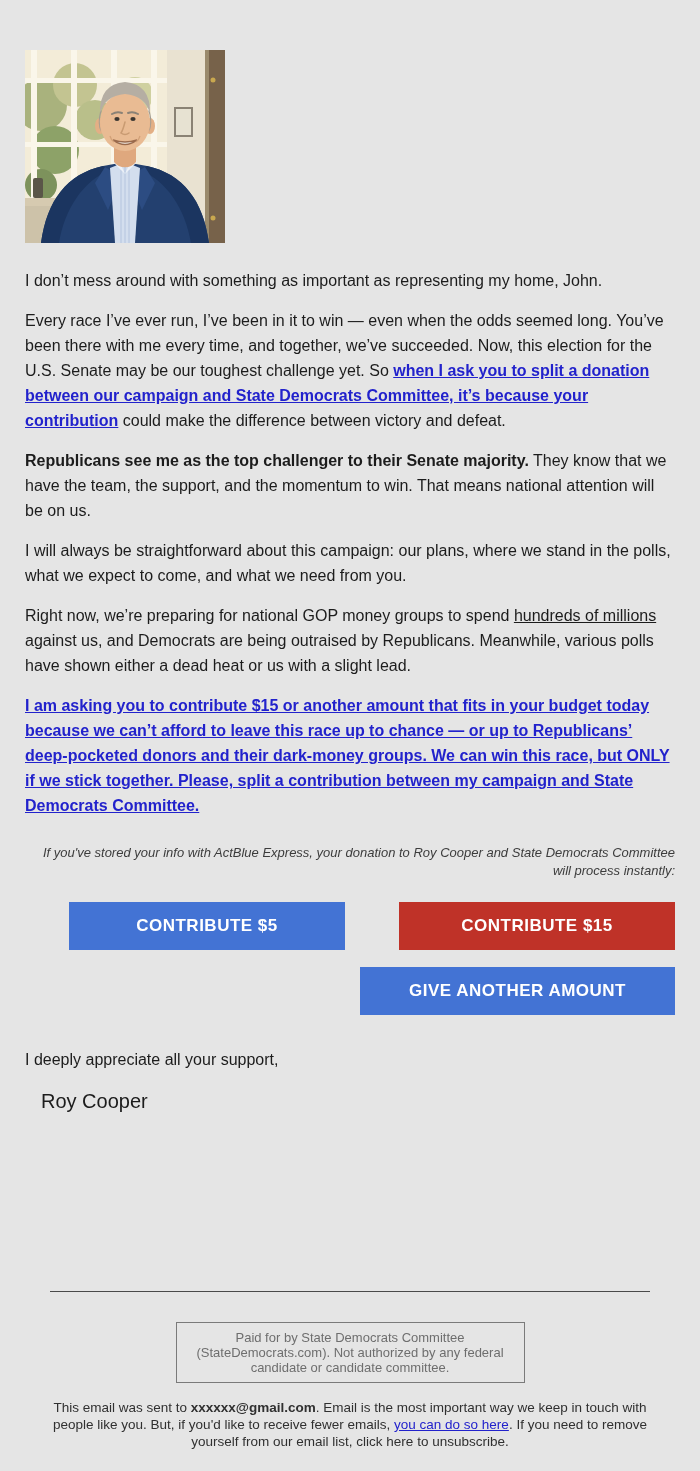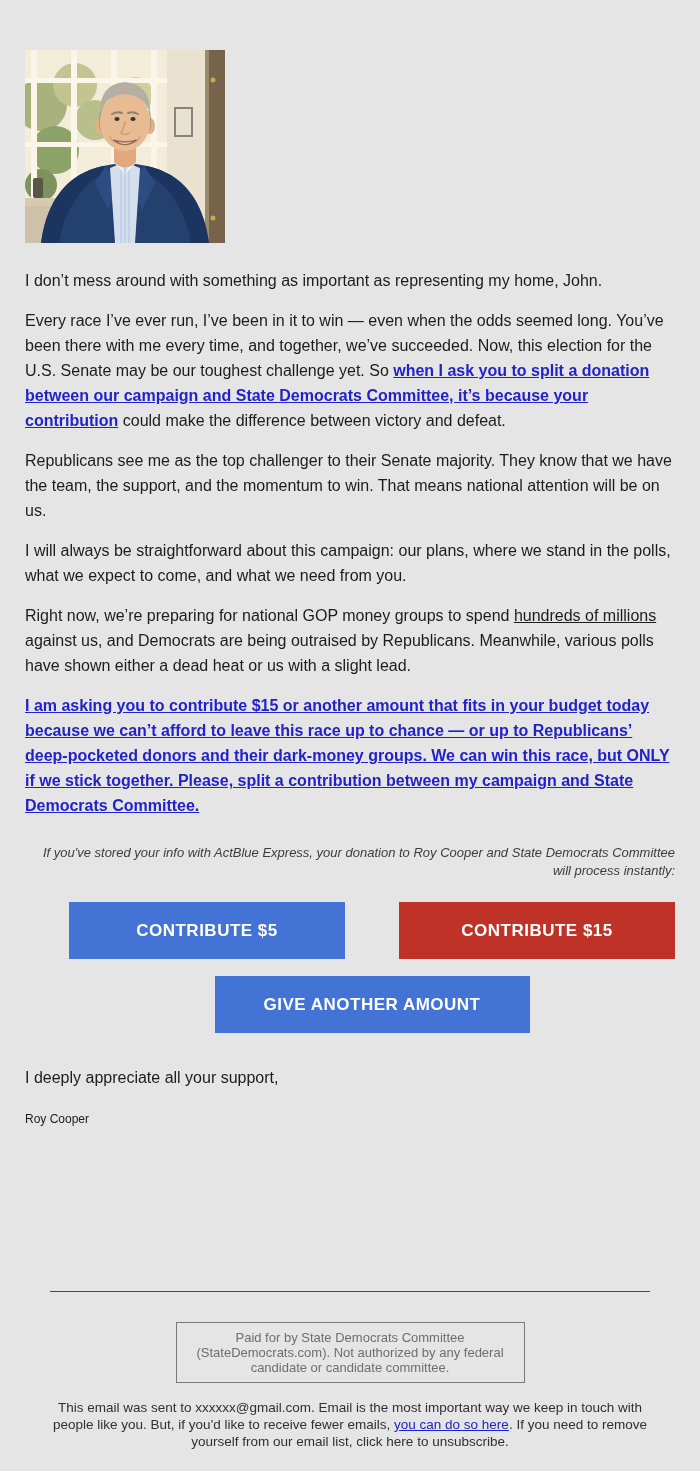--- a/index.html
+++ b/index.html
@@ -10,34 +10,34 @@
     background:#e5e5e5;
     font-family:"Liberation Sans","DejaVu Sans",sans-serif;
     color:var(--body-text,#1c1c1c);
     overflow:hidden;
   }
   .content{padding:0 25px;}
   .portrait{display:block;margin:50px 0 0 0;}
   p.body-p{font-size:16px;line-height:25px;margin:15px 0 0 0;}
   p.body-p.first{margin-top:25px;}
   .link{color:var(--link-blue,#2222cc);font-weight:700;text-decoration:underline;cursor:pointer;}
-  .bold{font-weight:400;}
+  .bold{font-weight:700;}
   .underline{text-decoration:underline;}
   .note{margin:26px 0 0 0;font-size:13px;line-height:18px;font-style:italic;text-align:right;color:var(--muted-text,#3c3c3c);}
   .cta-row{display:flex;justify-content:center;gap:10px;margin-top:22px;}
-  .cta-row2{display:flex;justify-content:center;margin-top:17px;}
+  .cta-row2{display:flex;justify-content:flex-end;margin-top:17px;}
   .btn{
     display:flex;align-items:center;justify-content:center;
-    width:315px;height:57px;color:#ffffff;font-weight:700;font-size:17px;
+    width:315px;height:48px;color:#ffffff;font-weight:700;font-size:17px;
     letter-spacing:.5px;cursor:pointer;user-select:none;text-align:center;margin-left:44px;
   }
   .btn-blue{background:var(--button-blue,#4373d4);}
   .btn-red{background:var(--button-red,#bf3228);}
   .signoff{margin:32px 0 0 0;font-size:16px;line-height:25px;}
-  .signature{margin:17px 0 0 0;font-size:12px;line-height:25px;}
+  .signature{margin:17px 0 0 16px;font-size:20px;line-height:25px;}
   .footer-section{position:absolute;top:1291px;left:0;width:700px;}
   .divider{width:600px;margin:0 auto;border:none;border-top:1px solid var(--divider,#4a4a4a);height:0;}
   .disclaimer-box{
     width:327px;margin:30px auto 0 auto;border:1px solid #7a7a7a;
     padding:7px 10px;text-align:center;font-size:13px;line-height:15px;
     color:var(--disclaimer-text,#6e6e6e);
   }
   .footer-text{
     width:620px;margin:16px auto 8px auto;text-align:center;
     font-size:13.5px;line-height:17px;color:var(--footer-text,#303030);

